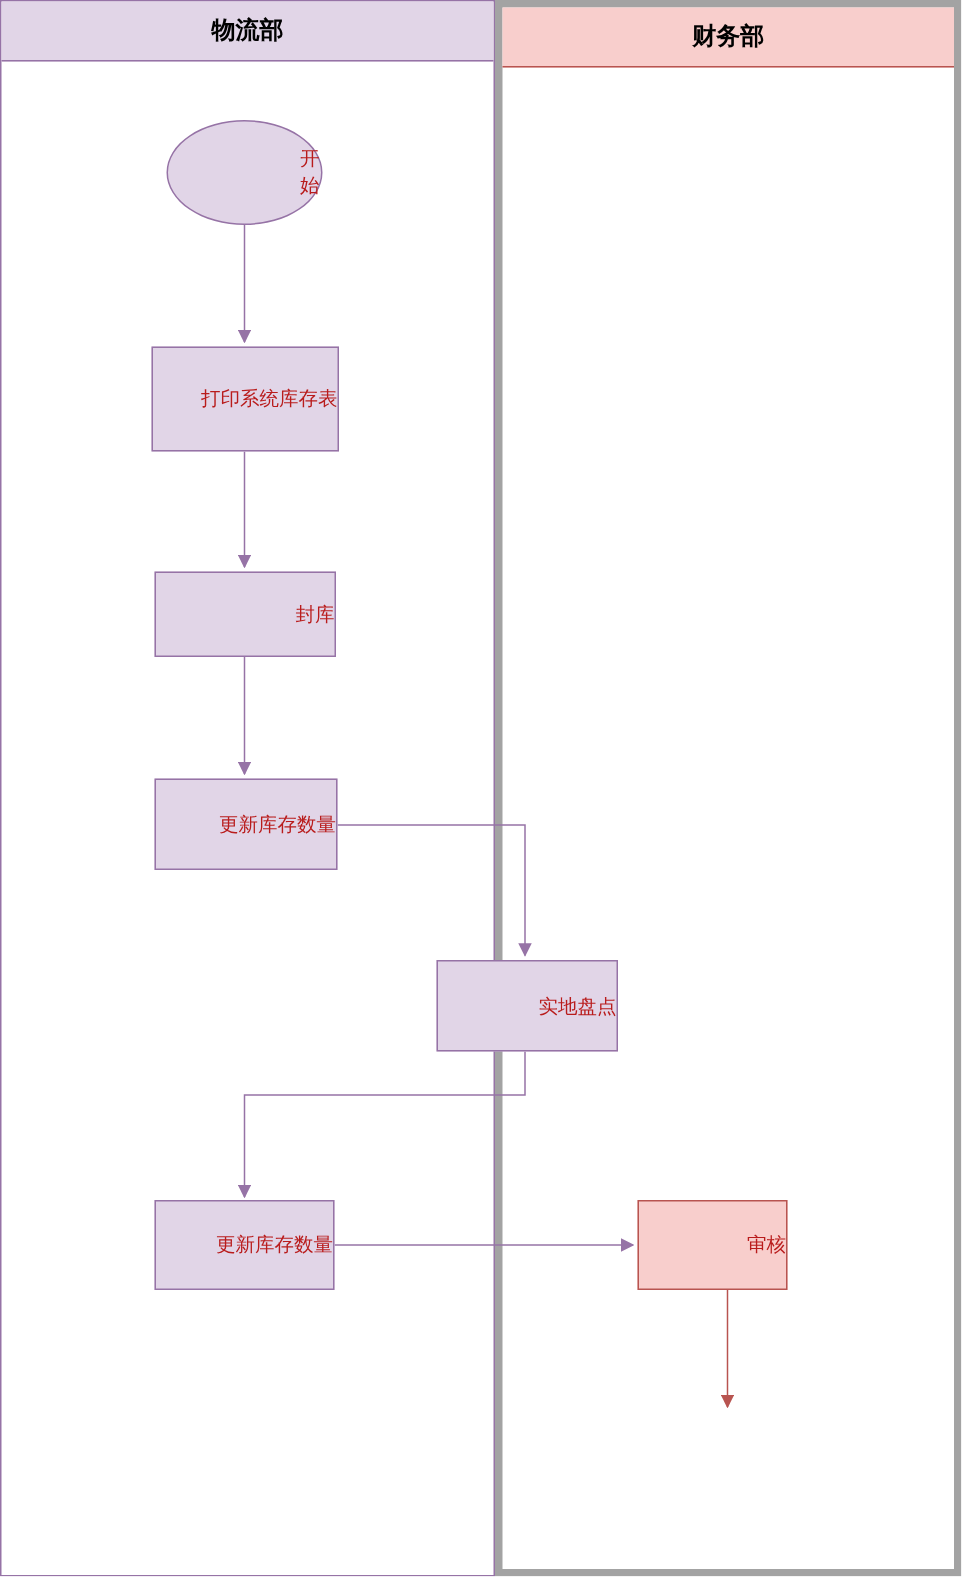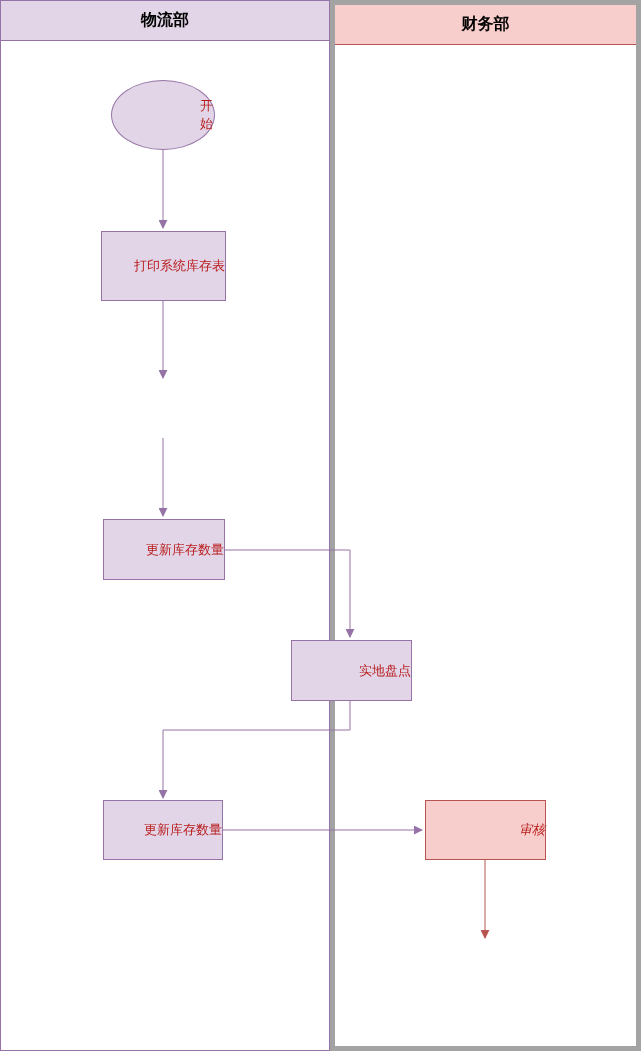--- a/index.html
+++ b/index.html
@@ -112,31 +112,34 @@
   </svg>
 
   <div class="node purple-node ellipse" style="left:111px; top:80px; width:104px; height:70px;">
     <span class="vstack">开始</span>
   </div>
 
   <div class="node purple-node" style="left:101px; top:231px; width:125px; height:70px;">
     <span>打印系统库存表</span>
   </div>
 
+  <div class="node purple-node" style="left:103px; top:381px; width:121px; height:57px;">
+    <span>封库</span>
+  </div>
 
   <div class="node purple-node" style="left:103px; top:519px; width:122px; height:61px;">
     <span>更新库存数量</span>
   </div>
 
   <div class="node purple-node" style="left:103px; top:800px; width:120px; height:60px;">
     <span>更新库存数量</span>
   </div>
 
   <div class="node purple-node" style="left:291px; top:640px; width:121px; height:61px;">
     <span>实地盘点</span>
   </div>
 
-  <div class="node pink-node" style="left:425px; top:800px; width:121px; height:60px;font-style:italic;">
+  <div class="node pink-node" style="left:425px; top:800px; width:100px; height:60px;">
     <span>审核</span>
   </div>
 
 
 </div>
 
 </body></html>

